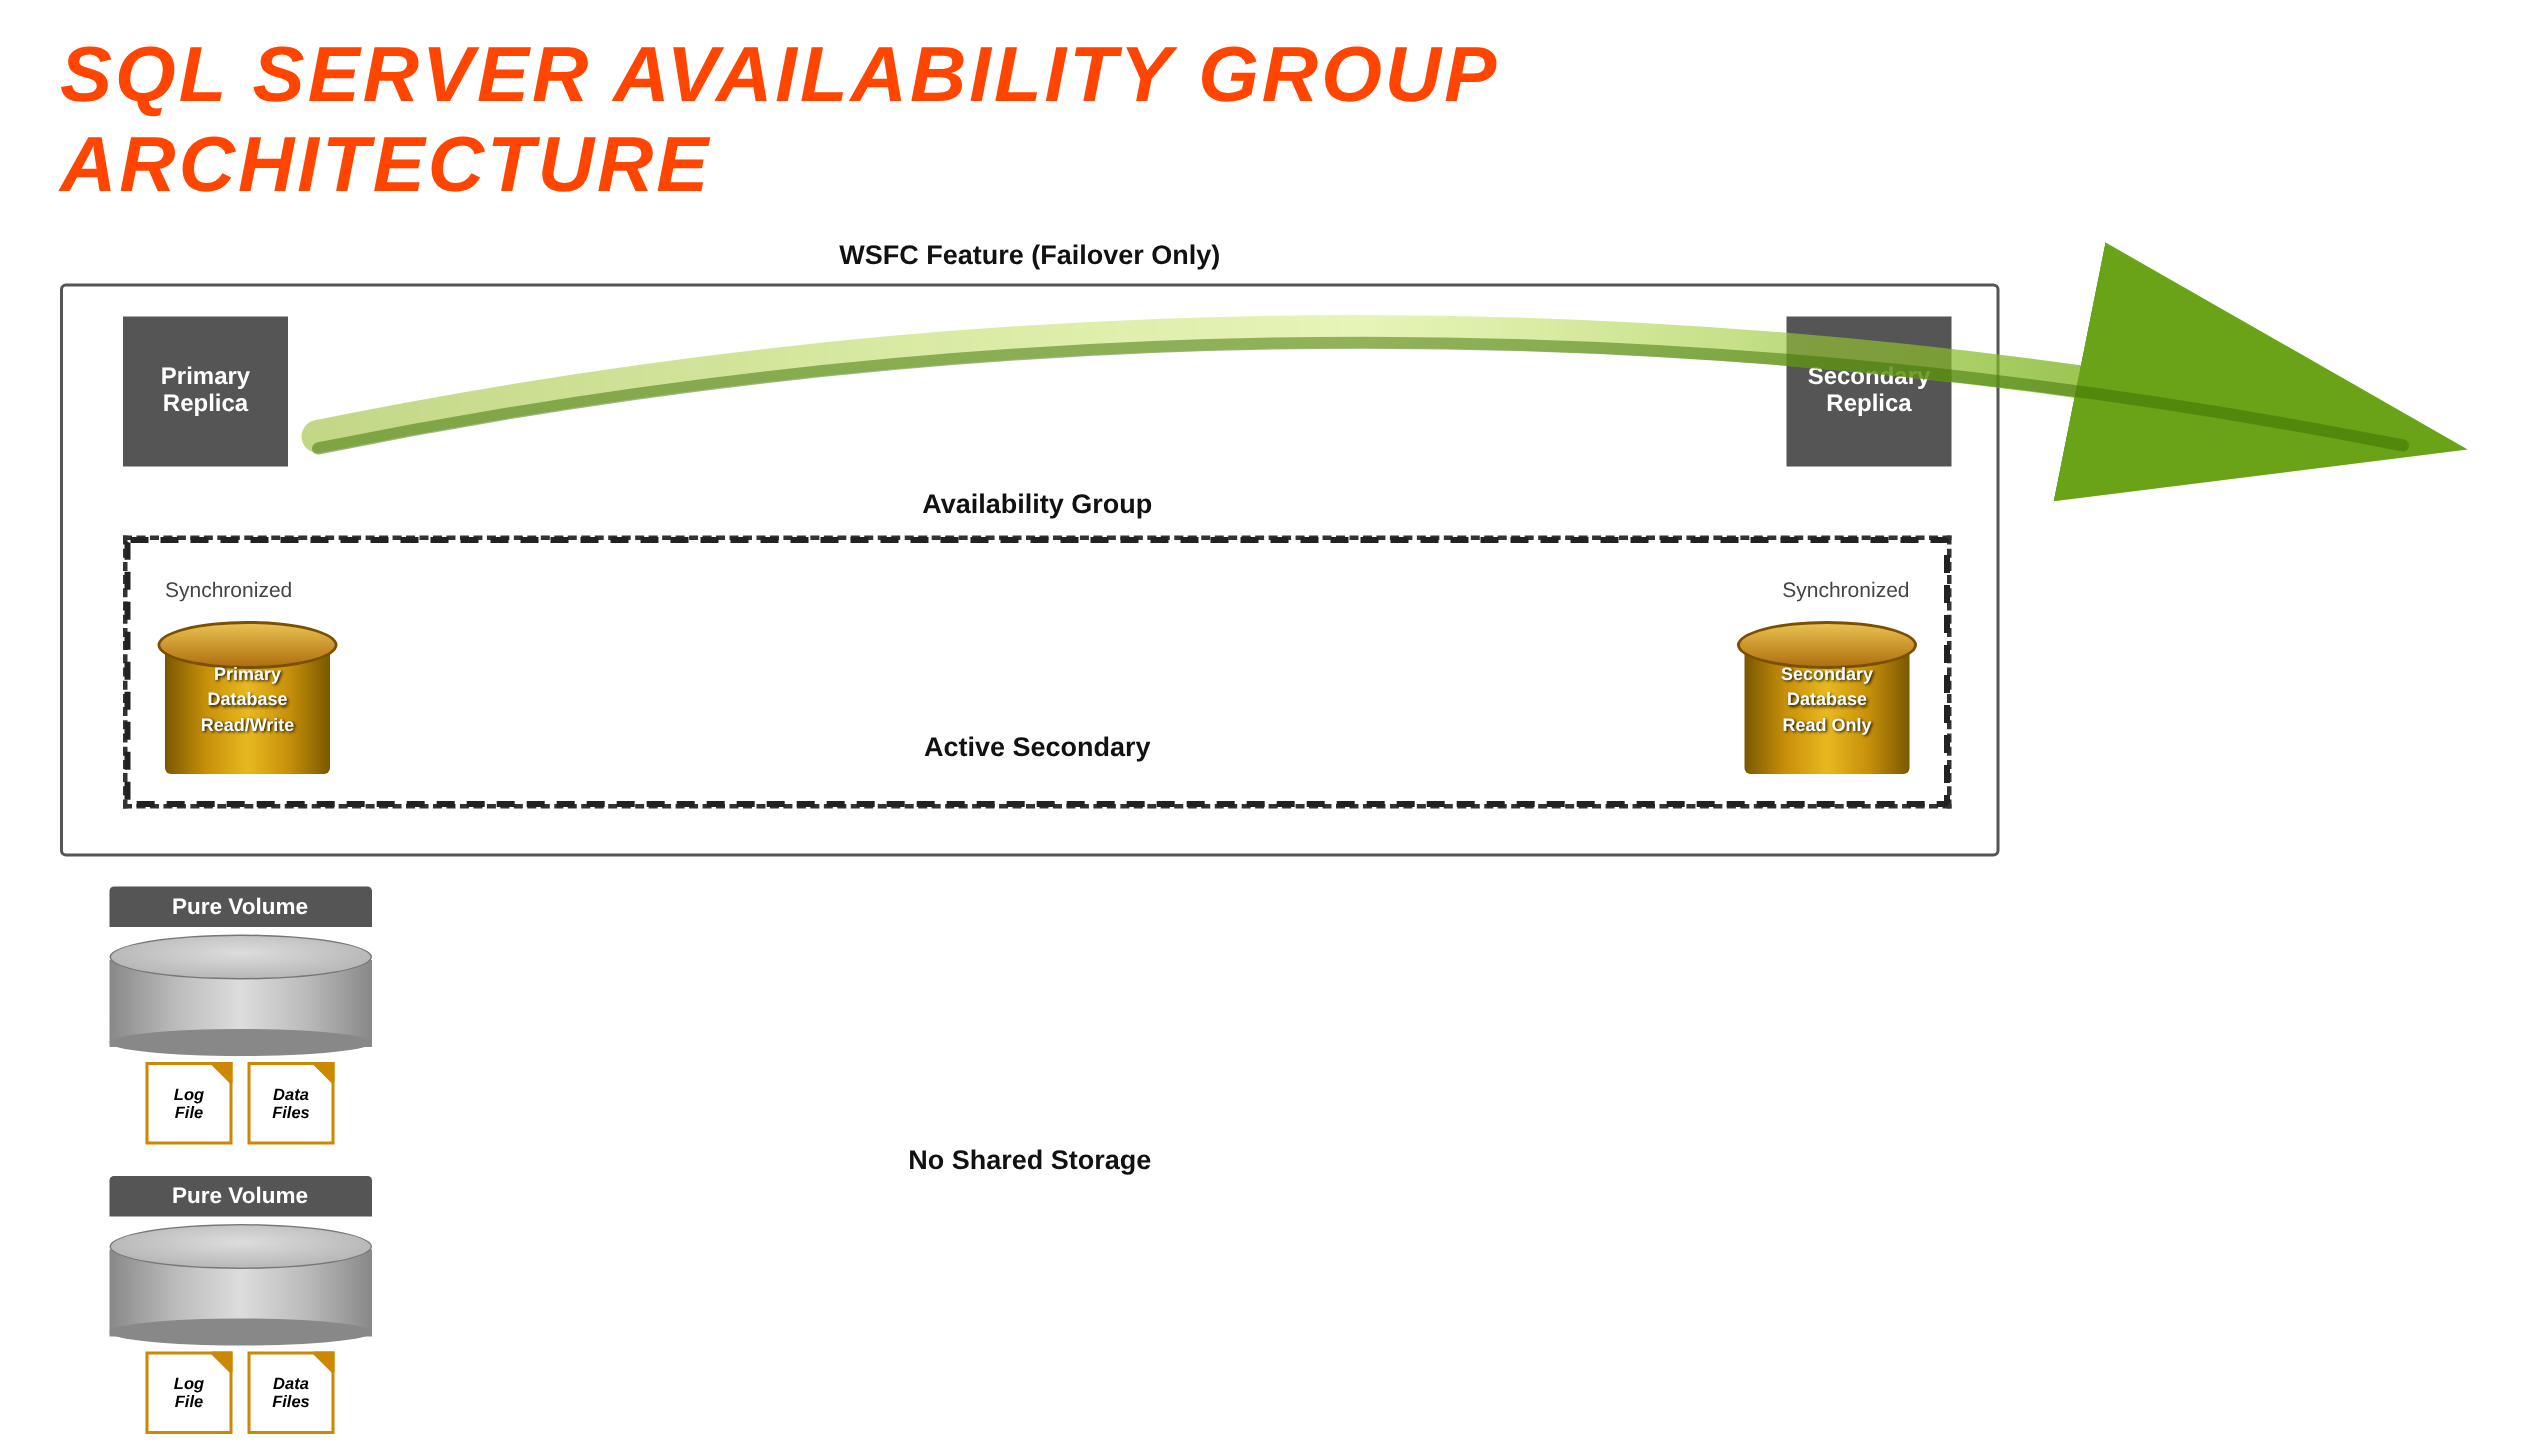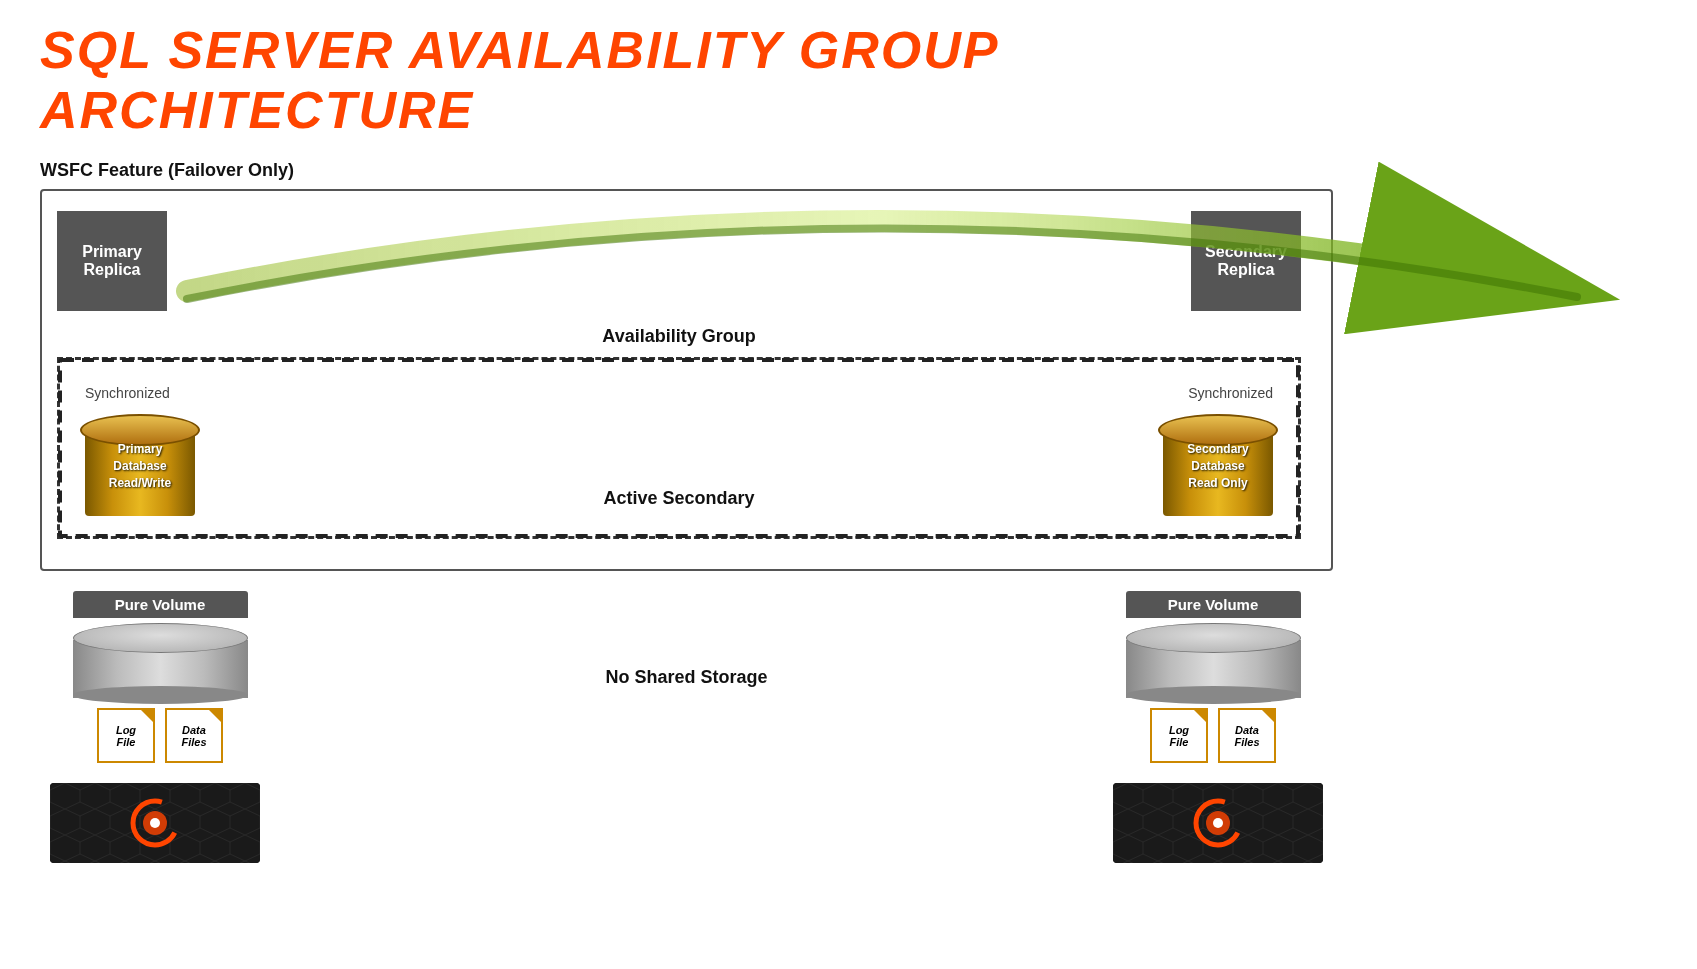--- a/index.html
+++ b/index.html
@@ -22,31 +22,31 @@
       font-size: 52px;
       font-weight: 900;
       color: #FF4500;
       letter-spacing: 2px;
       text-transform: uppercase;
       margin-bottom: 20px;
       font-style: italic;
     }
 
     .wsfc-label {
-      text-align: left;
+      text-align: center;
       font-weight: bold;
       font-size: 18px;
       margin-bottom: 8px;
       color: #111;
     }
 
     .outer-box {
       border: 2px solid #555;
       border-radius: 4px;
-      padding: 20px 30px 30px 15px;
+      padding: 20px 30px 30px 40px;
       position: relative;
       background: #fff;
       margin-bottom: 16px;
     }
 
     .availability-group-label {
       text-align: center;
       font-weight: bold;
       font-size: 18px;
       color: #111;
@@ -100,20 +100,21 @@
       padding-right: 5px;
     }
 
     
     .bottom-section {
       display: flex;
       justify-content: space-between;
       align-items: flex-start;
       margin-top: 20px;
       padding: 0 10px;
+      flex-direction: column;
     }
 
     .pure-volume-container {
       display: flex;
       flex-direction: column;
       align-items: center;
       width: 220px;
     }
 
     .files-row {

